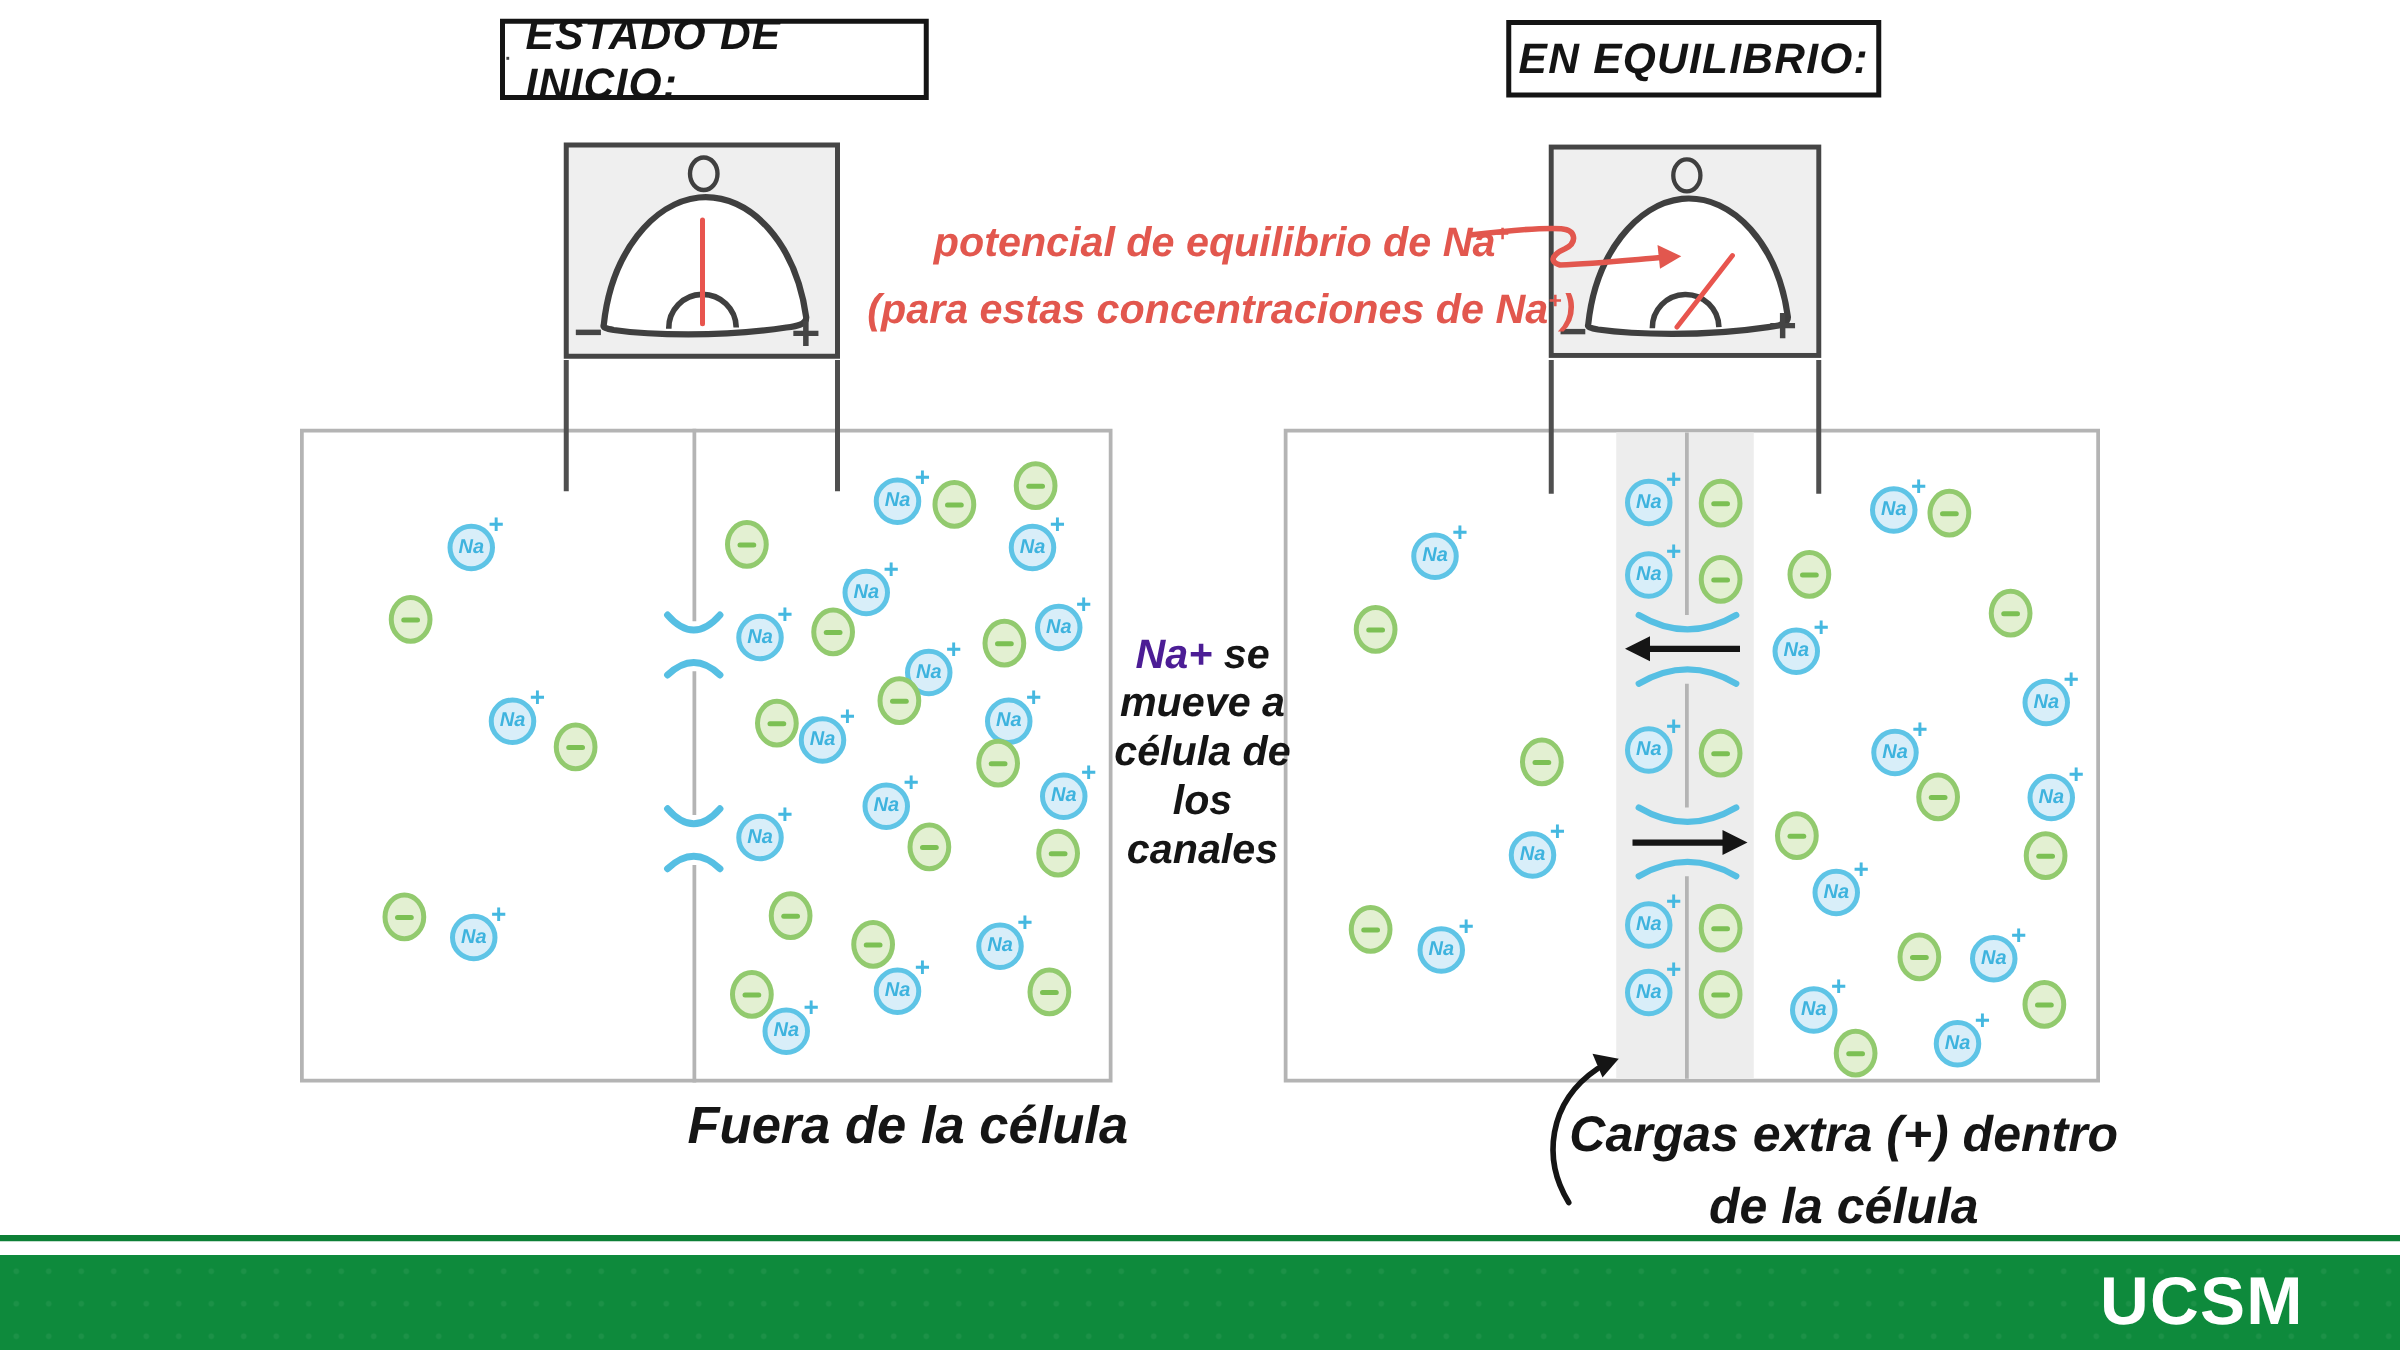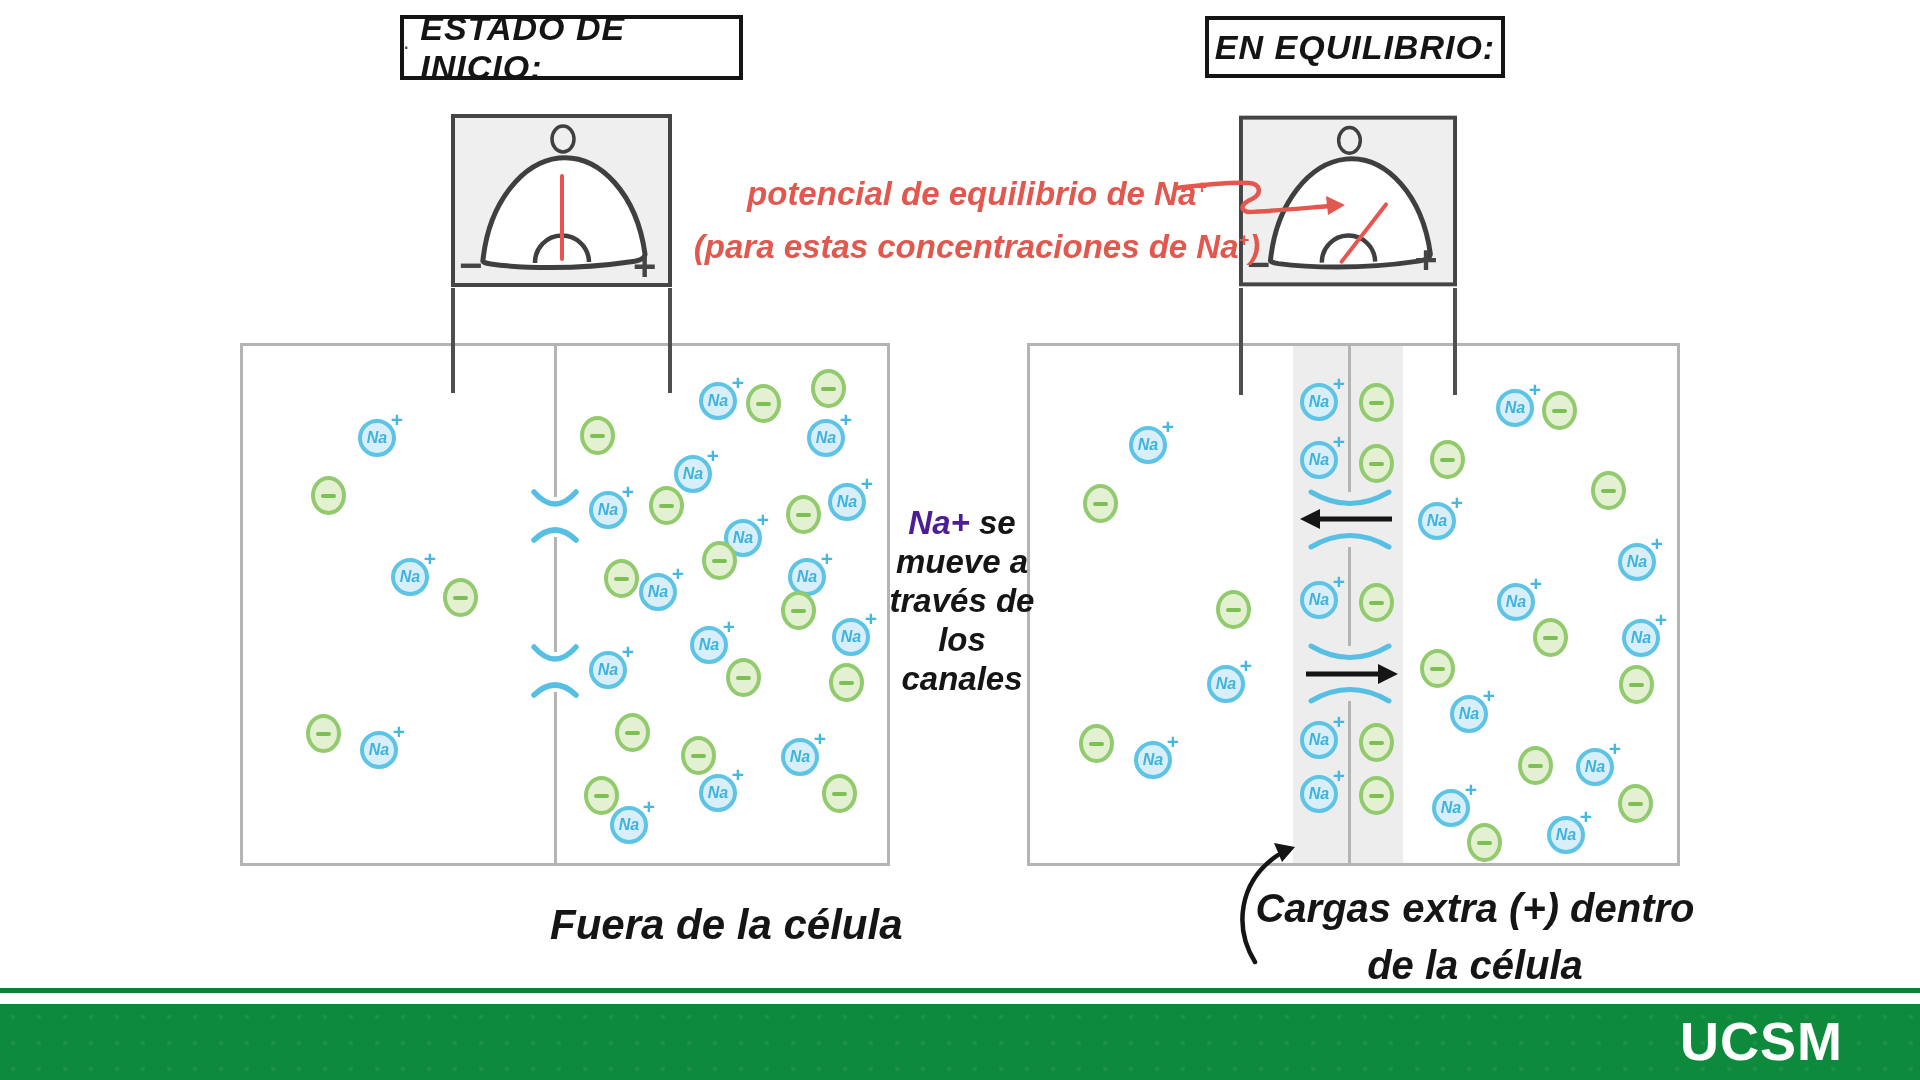--- a/index.html
+++ b/index.html
@@ -94,26 +94,26 @@
   <div class="membrane-seg" style="left:1348px;top:701px;height:162px;"></div>
 
   <div class="abs red-note" style="left:657px;top:164px;width:640px;">
     <div><span>potencial de equilibrio de Na</span><sup>+</sup></div>
     <div><span>(para estas concentraciones de Na</span><sup>+</sup><span>)</span></div>
   </div>
 
   <div class="abs center-note" style="left:862px;top:503px;width:200px;">
     <div><span class="na">Na+</span><span> se</span></div>
     <div>mueve a</div>
-    <div>través de</div>
+    <div>célula de</div>
     <div>los</div>
     <div>canales</div>
   </div>
 
-  <div class="abs hand cell-label" style="left:550px;top:876px;width:350px;margin-top:25px;">Fuera de la célula</div>
+  <div class="abs hand cell-label" style="left:550px;top:876px;width:350px;">Fuera de la célula</div>
 
   <div class="abs hand charges-note" style="left:1240px;top:880px;width:470px;">
     <div>Cargas extra (+) dentro</div>
     <div>de la célula</div>
   </div>
 
   <div class="abs no-ptr" style="left:0;top:0;width:1920px;height:1080px;">
       <div class="ion-na" style="left: 358px; top: 419px;">
         <span>Na</span>
         <span class="plus">+</span>

